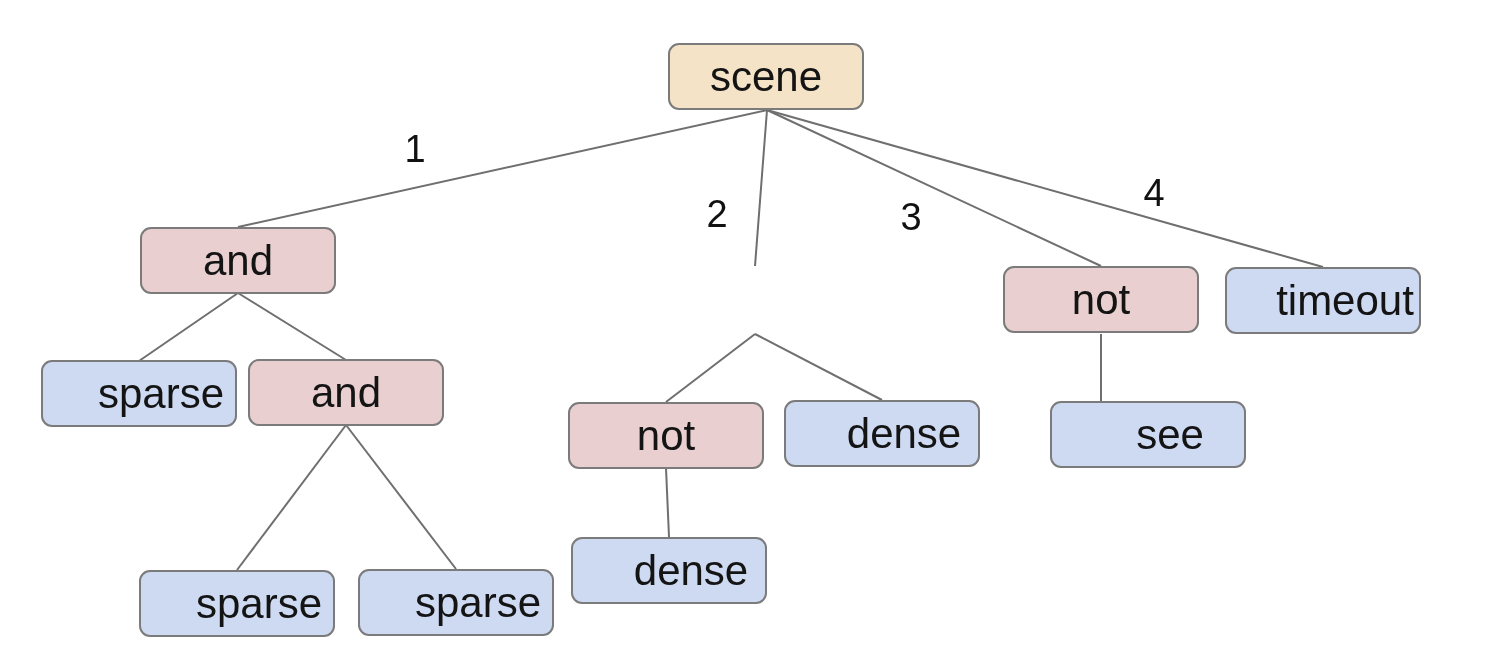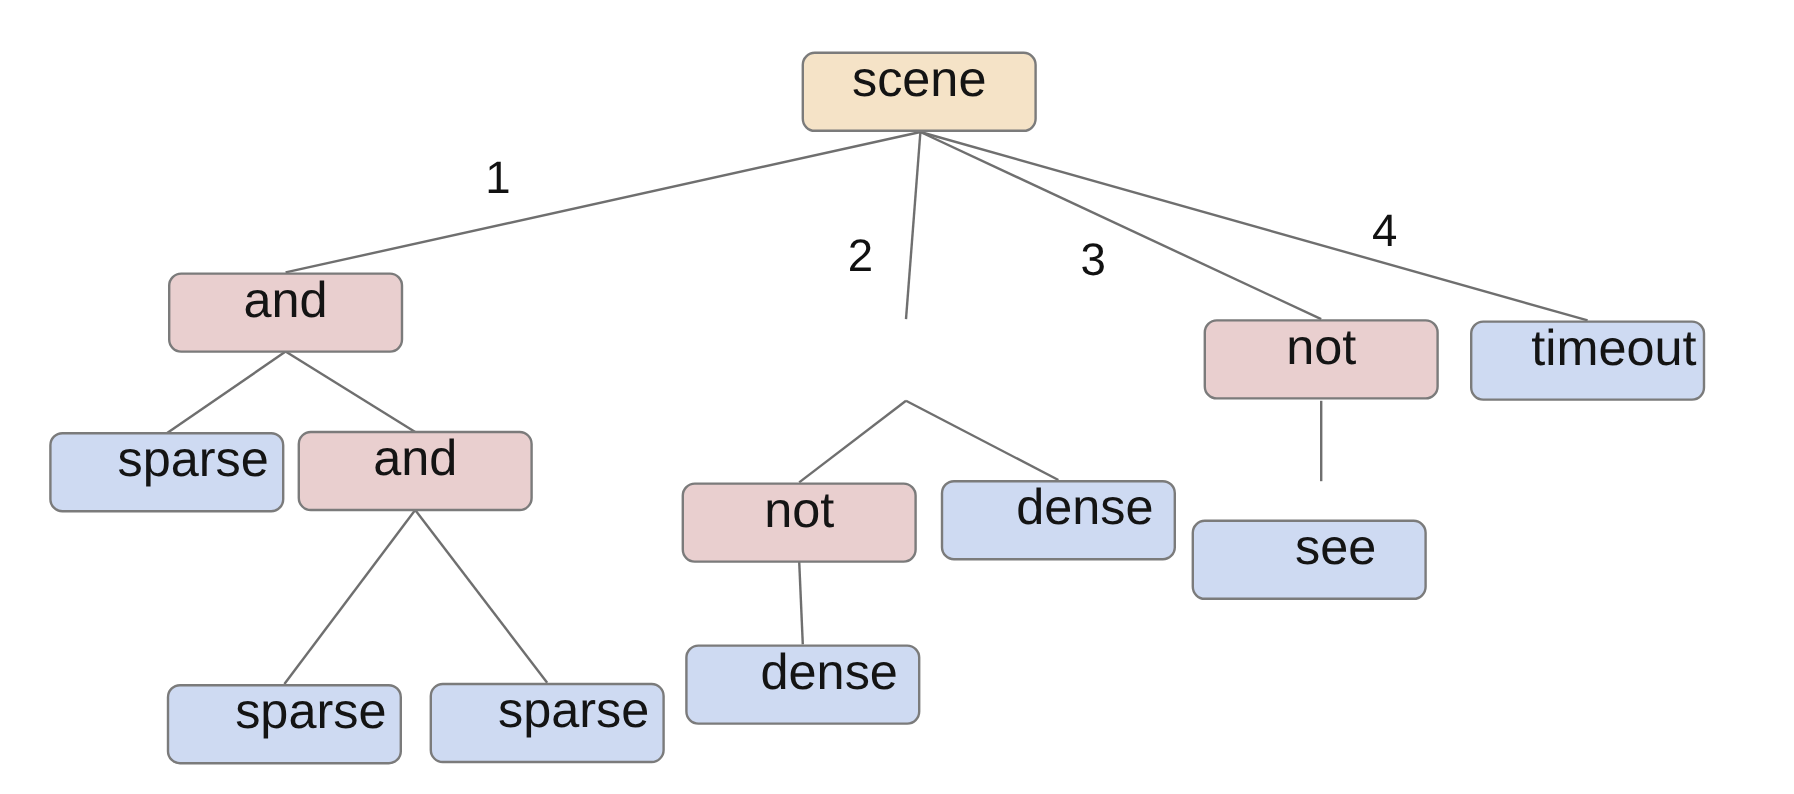--- a/index.html
+++ b/index.html
@@ -27,20 +27,21 @@
     stroke-width: 2;
   }
   .node {
     position: absolute;
     width: 196px;
     height: 67px;
     box-sizing: border-box;
     border: 2px solid #7b7b7b;
     border-radius: 11px;
     display: flex;
+    align-items: center;
     justify-content: center;
     font-size: 42px;
     line-height: 1;
     color: #141414;
   }
   .node.root { background: #f5e3c7; }
   .node.op   { background: #e9cfcf; }
   .node.leaf { background: #cedaf2; padding-left: 44px; }
   .edge-label {
     position: absolute;
@@ -96,21 +97,21 @@
   </div>
 
   <div class="node op" style="left:568px;  top:402px;">
     <span>not</span>
   </div>
 
   <div class="node leaf" style="left:784px;  top:400px;">
     <span>dense</span>
   </div>
 
-  <div class="node leaf" style="left:993px; top:401px;margin-top:32px;">
+  <div class="node leaf" style="left:1050px; top:401px;">
     <span>see</span>
   </div>
 
   <div class="node leaf" style="left:139px;  top:570px;">
     <span>sparse</span>
   </div>
 
   <div class="node leaf" style="left:358px;  top:569px;">
     <span>sparse</span>
   </div>

